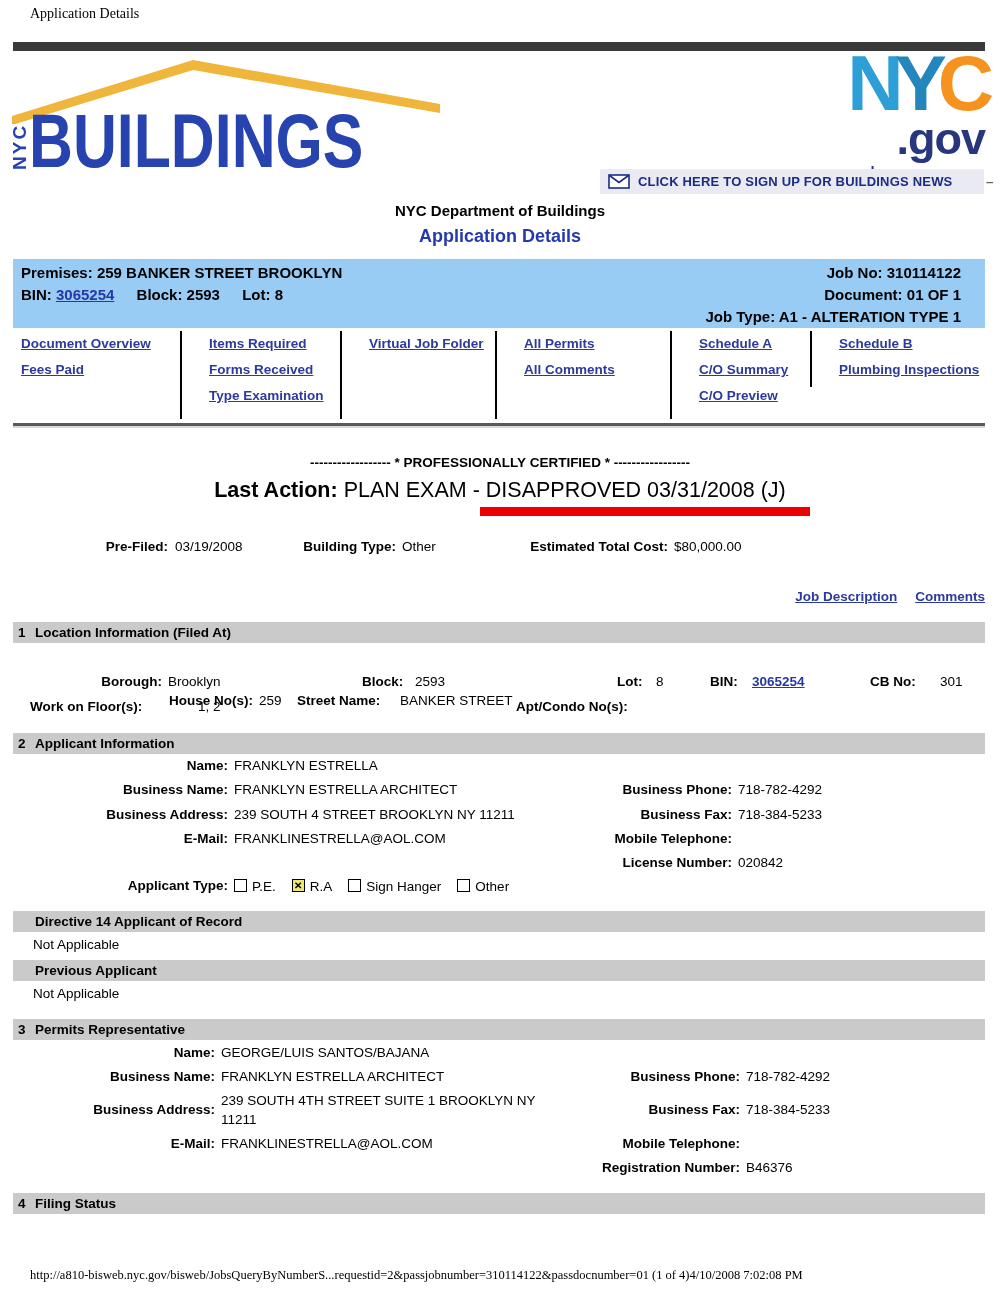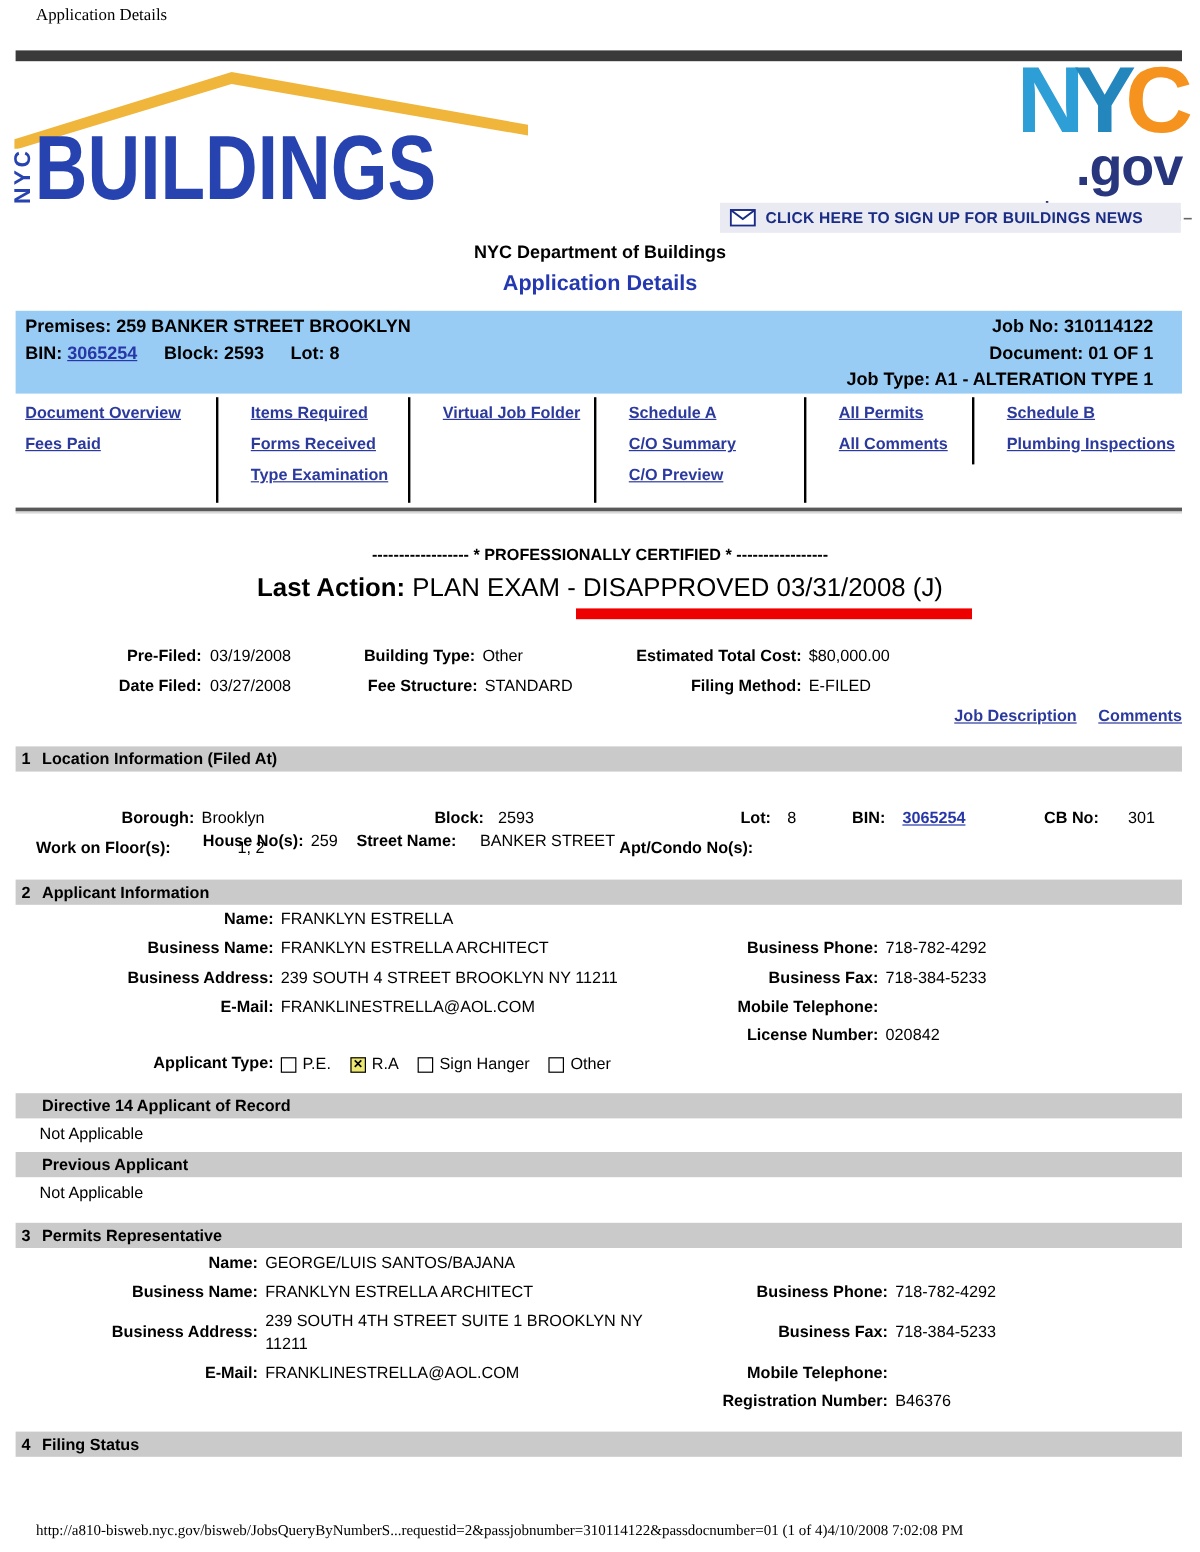--- a/index.html
+++ b/index.html
@@ -45,21 +45,21 @@
   .prem-right { text-align:right; }
   .sp { margin-left:18px; }
   a.binlink { color:#2737A8; text-decoration:underline; cursor:pointer; }
 
   
   .nav { position:absolute; top:331px; left:13px; width:972px; display:grid;
          grid-template-columns:167px 160px 155px 175px 140px 175px; }
   .nav .col { padding-left:8px; }
   .nav .col + .col { border-left:2px solid #000;padding-left:27px; }
   .nav a { display:block; line-height:26px; font-size:13.5px; }
-  .c2 { height:88px; } .c3 { height:88px; } .c4 { height:88px; } .c5 { height:88px; } .c6 { height:56px; }
+  .c2 { height:88px; } .c3 { height:88px;text-decoration:underline; } .c4 { height:88px; } .c5 { height:88px; } .c6 { height:56px; }
 
   .hr2 { position:absolute; top:423px; left:13px; width:972px; height:3px; background:#595959;
          box-shadow:0 2px 0 #d8d8d8; }
 
   .certified { position:absolute; top:455px; left:0; right:0; text-align:center; font-weight:bold; font-size:13.5px; }
   .last-action { position:absolute; top:478px; left:0; right:0; text-align:center; font-size:21.5px; }
   .redbar { position:absolute; top:507px; left:480px; width:330px; height:9px; background:#EE0000; }
 
   .row { position:absolute; left:0; width:1000px; height:20px; }
   .at { position:absolute; white-space:nowrap; }
@@ -68,21 +68,21 @@
   .links-row { position:absolute; top:589px; right:15px; display:flex; gap:18px; }
 
   .secbar { position:absolute; left:13px; width:972px; height:21px; background:#CACACA;
             display:flex; align-items:center; font-weight:bold; font-size:13.5px; }
   .secnum { margin-left:5px; width:12px; }
   .sectitle { margin-left:5px; }
   .subbar-title { margin-left:22px; }
 
   
   .cbgroup { position:absolute; left:234px; top:1px; display:flex; align-items:center; gap:16px; }
-  .cbitem { display:flex; align-items:flex-end; }
+  .cbitem { display:flex; align-items:flex-start; }
   .cbox { width:13px; height:13px; border:1.6px solid #000; background:#fff; display:flex;
           align-items:center; justify-content:center; font-size:10px; font-weight:bold; line-height:1; }
   .cbox.checked { background:#EDE873; }
   .cbox::after { content:""; }
   .cbox.checked::after { content:"\2715"; }
   .cblabel { margin-left:5px; }
 
   .wrapval { position:absolute; left:221px; width:348px; line-height:19px; white-space:normal; }
 
   .footer { position:absolute; top:1268px; left:30px; font-family:"Liberation Serif",serif; font-size:12.5px; }
@@ -150,28 +150,28 @@
       <a class="lnk">Fees Paid</a>
     </div>
     <div class="col c2">
       <a class="lnk">Items Required</a>
       <a class="lnk">Forms Received</a>
       <a class="lnk">Type Examination</a>
     </div>
     <div class="col c3">
       <a class="lnk">Virtual Job Folder</a>
     </div>
+    <div class="col c4">
+      <a class="lnk">All Permits</a>
+      <a class="lnk">All Comments</a>
+    </div>
     <div class="col c5">
       <a class="lnk">Schedule A</a>
       <a class="lnk">C/O Summary</a>
       <a class="lnk">C/O Preview</a>
-    </div>
-    <div class="col c4">
-      <a class="lnk">All Permits</a>
-      <a class="lnk">All Comments</a>
     </div>
     <div class="col c6">
       <a class="lnk">Schedule B</a>
       <a class="lnk">Plumbing Inspections</a>
     </div>
   </div>
 
   <div class="hr2"></div>
 
   <div class="certified">------------------ * PROFESSIONALLY CERTIFIED * -----------------</div>
@@ -181,28 +181,20 @@
   </div>
   <div class="redbar"></div>
 
   <div class="row" style="top:539px;">
     <span class="lblbox" style="left:0;width:168px;">Pre-Filed:</span>
     <span class="at" style="left:175px;">03/19/2008</span>
     <span class="lblbox" style="left:270px;width:126px;">Building Type:</span>
     <span class="at" style="left:402px;">Other</span>
     <span class="lblbox" style="left:500px;width:168px;">Estimated Total Cost:</span>
     <span class="at" style="left:674px;">$80,000.00</span>
-  </div>
-  <div class="row" style="top:564px;">
-    <span class="lblbox" style="left:0;width:168px;">Date Filed:</span>
-    <span class="at" style="left:175px;">03/27/2008</span>
-    <span class="lblbox" style="left:270px;width:128px;">Fee Structure:</span>
-    <span class="at" style="left:404px;">STANDARD</span>
-    <span class="lblbox" style="left:500px;width:168px;">Filing Method:</span>
-    <span class="at" style="left:674px;">E-FILED</span>
   </div>
   <div class="links-row">
     <a class="lnk">Job Description</a>
     <a class="lnk">Comments</a>
   </div>
 
   <div class="secbar" style="top:622px;">
     <span class="secnum">1</span>
     <span class="sectitle">Location Information (Filed At)</span>
   </div>

